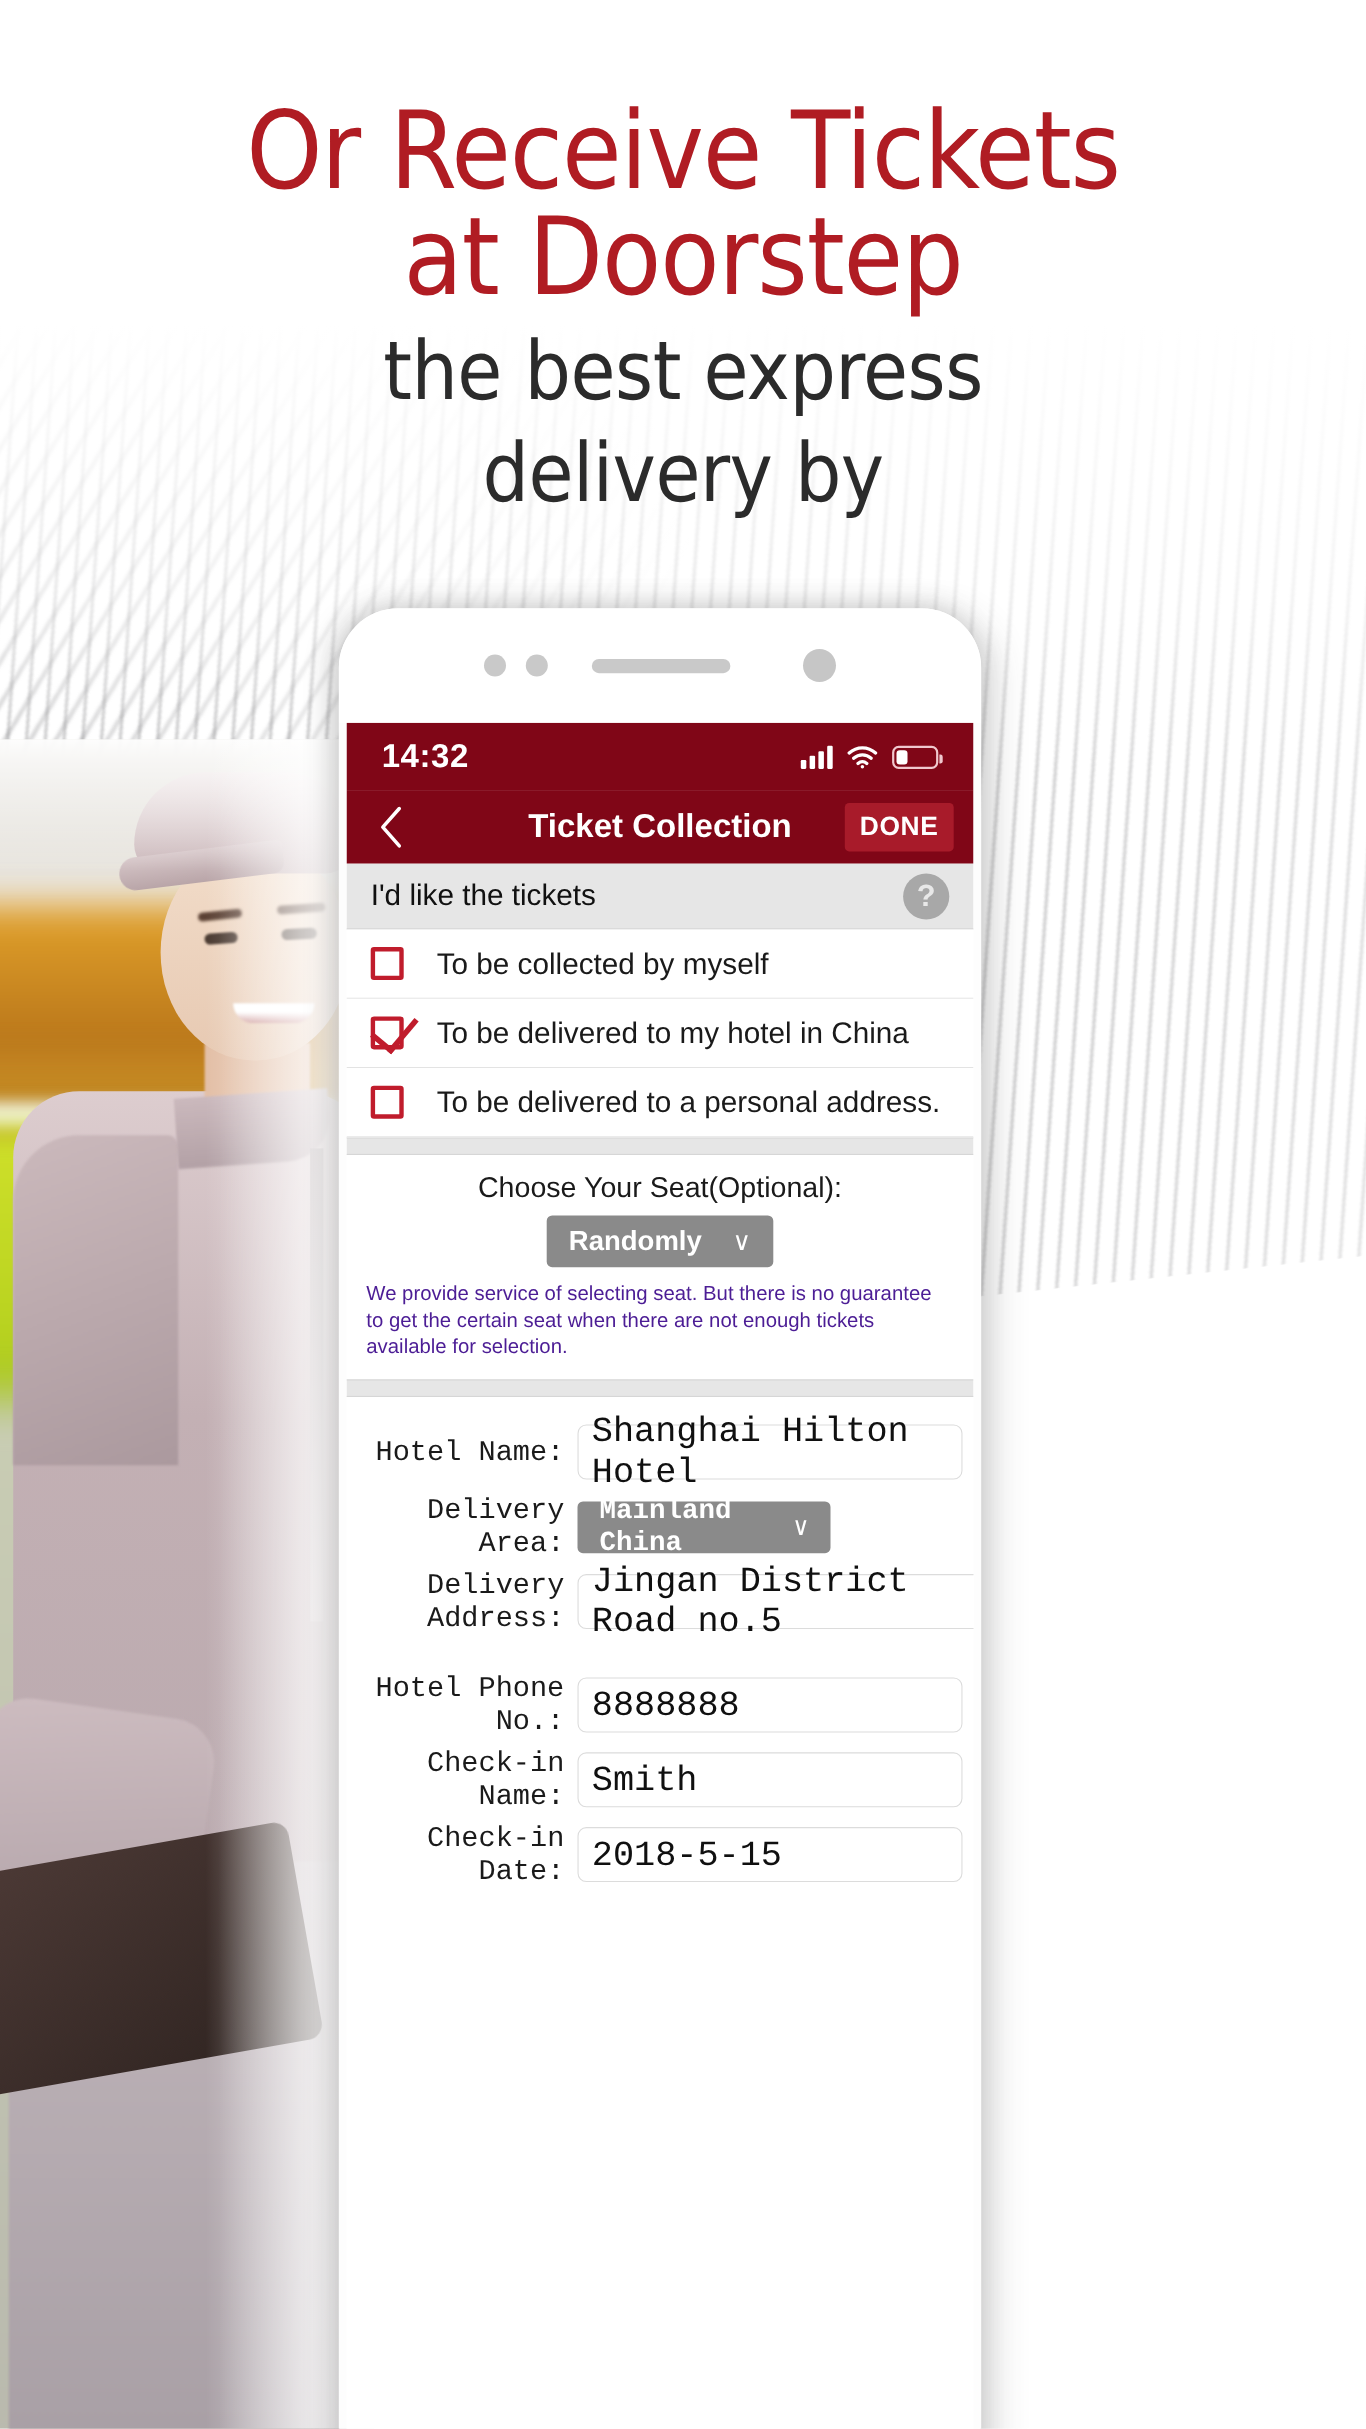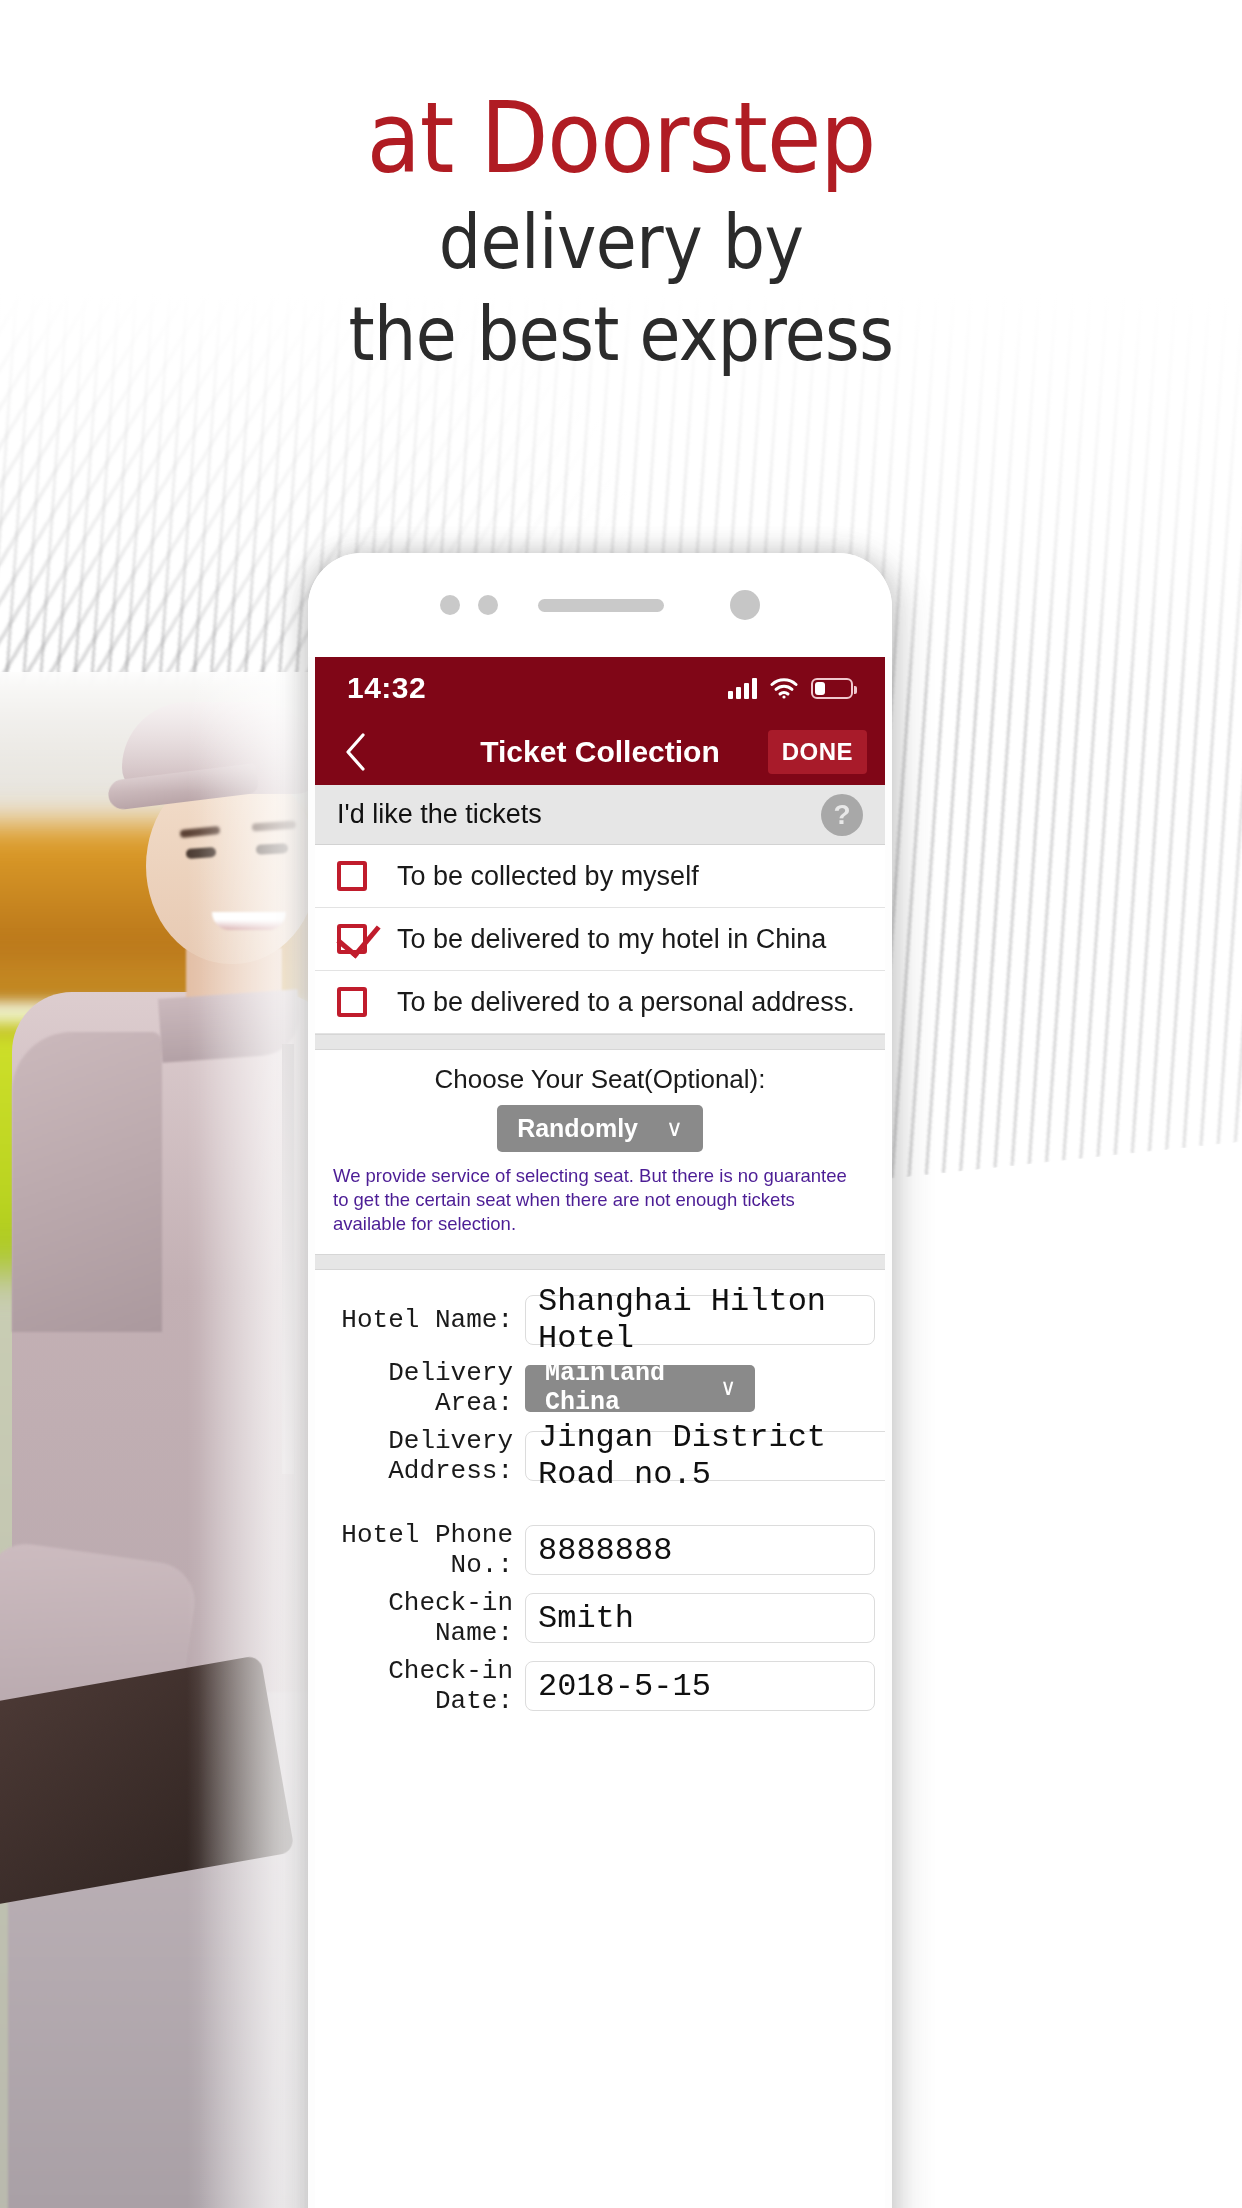--- a/index.html
+++ b/index.html
@@ -226,23 +226,24 @@
     </div>
 
     <div class="fadetop"></div>
     <div class="fade"></div>
   </div>
 
   <div class="glow-top"></div>
 </div>
 
 <div id="headline">
+  <div class="h1">Or Receive Tickets</div>
   <div class="h1">at Doorstep</div>
+  <div class="h2">the best express</div>
   <div class="h2">delivery by</div>
-  <div class="h2">the best express</div>
 </div>
 
 <div id="phone">
 
   <div class="bezel-top">
     <div class="dot-sm"></div>
     <div class="dot-sm"></div>
     <div class="speaker"></div>
     <div class="cam"></div>
   </div>

